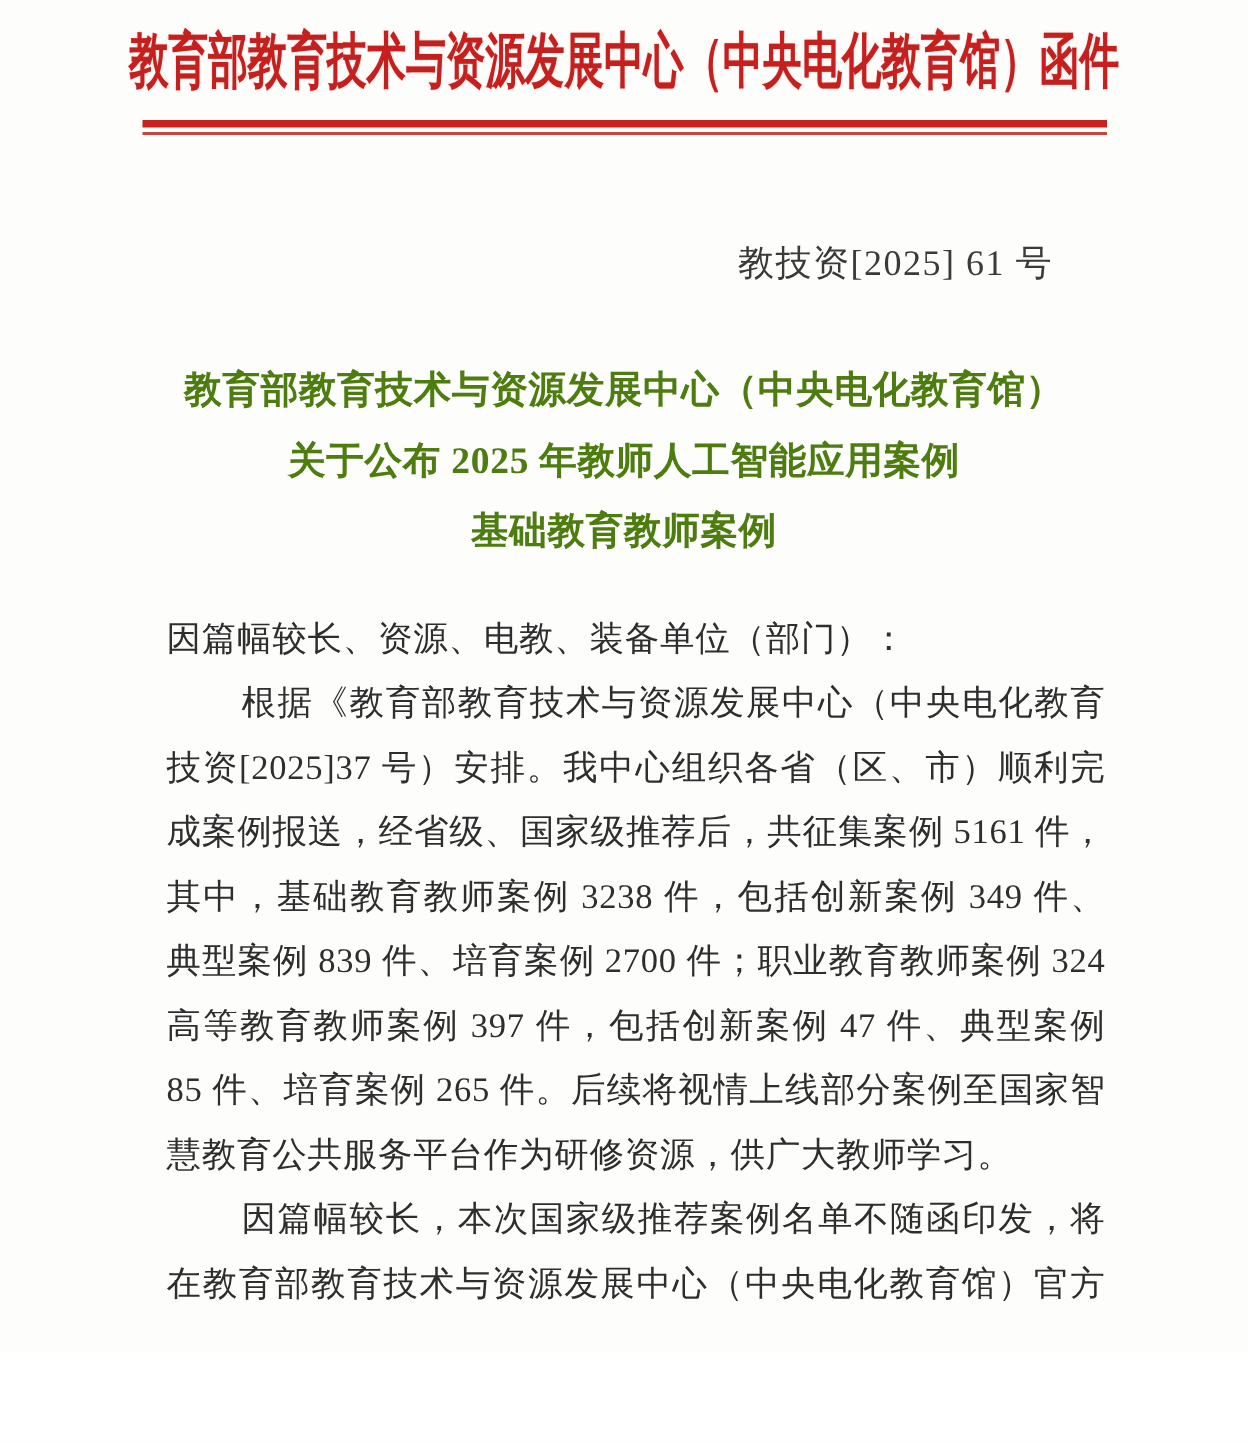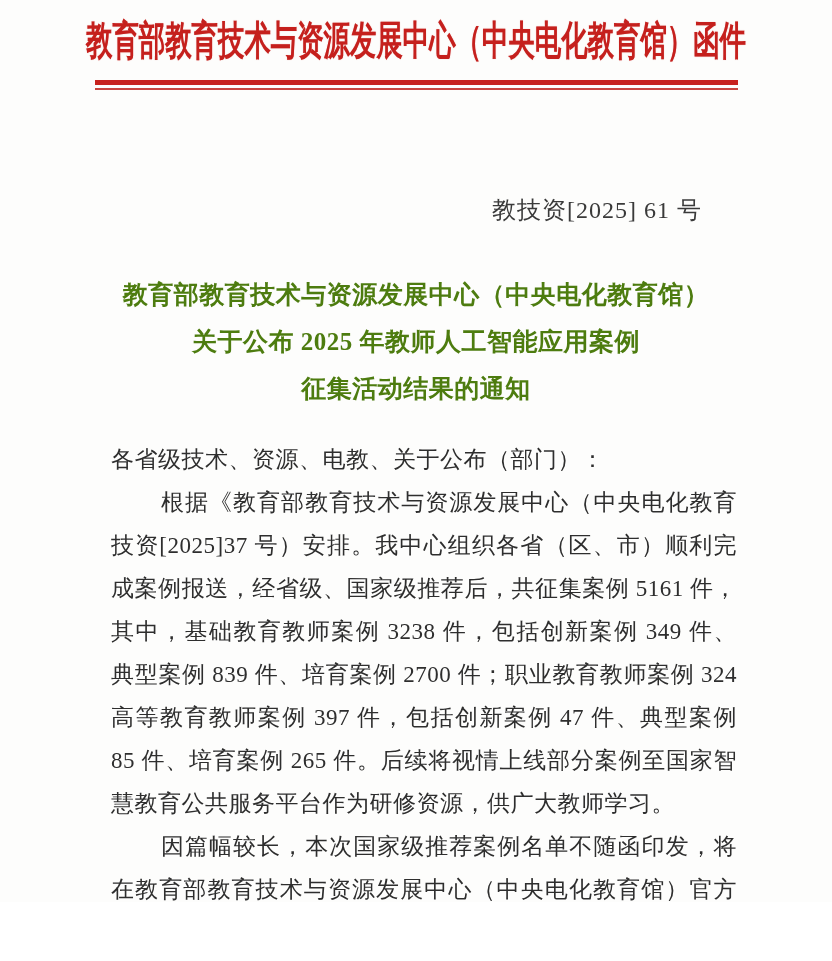--- a/index.html
+++ b/index.html
@@ -42,21 +42,21 @@
   .rule .thick { height: 5px; background: #c7221e; }
   .rule .gap   { height: 3px; }
   .rule .thin  { height: 2px; background: #c7453f; }
   .rule-bottom {
     position: absolute;
     left: 95px;
     top: 945px;
   }
   
   .doc-number {
-    margin-top: 105px;
+    margin-top: 71px;
     font-size: 24px;
     line-height: 30px;
     color: #3a3a3a;
     text-align: right;
     padding-right: 130px;
     letter-spacing: 1px;
   }
   
   .title {
     margin-top: 46px;
@@ -92,25 +92,25 @@
     <div class="thick"></div>
     <div class="gap"></div>
     <div class="thin"></div>
   </div>
 
   <div class="doc-number">教技资[2025] 61 号</div>
 
   <div class="title">
     <div class="title-line">教育部教育技术与资源发展中心（中央电化教育馆）</div>
     <div class="title-line">关于公布 2025 年教师人工智能应用案例</div>
-    <div class="title-line">征集活动结果的通知</div>
+    <div class="title-line">基础教育教师案例</div>
   </div>
 
   <div class="body-text">
-    <div class="line">各省级技术、资源、电教、关于公布（部门）：</div>
+    <div class="line">因篇幅较长、资源、电教、装备单位（部门）：</div>
     <div class="line fill indent">根据《教育部教育技术与资源发展中心（中央电化教育</div>
     <div class="line fill">技资[2025]37 号）安排。我中心组织各省（区、市）顺利完</div>
     <div class="line fill">成案例报送，经省级、国家级推荐后，共征集案例 5161 件，</div>
     <div class="line fill">其中，基础教育教师案例 3238 件，包括创新案例 349 件、</div>
     <div class="line fill">典型案例 839 件、培育案例 2700 件；职业教育教师案例 324</div>
     <div class="line fill">高等教育教师案例 397 件，包括创新案例 47 件、典型案例</div>
     <div class="line fill">85 件、培育案例 265 件。后续将视情上线部分案例至国家智</div>
     <div class="line">慧教育公共服务平台作为研修资源，供广大教师学习。</div>
     <div class="line fill indent">因篇幅较长，本次国家级推荐案例名单不随函印发，将</div>
     <div class="line fill">在教育部教育技术与资源发展中心（中央电化教育馆）官方</div>

